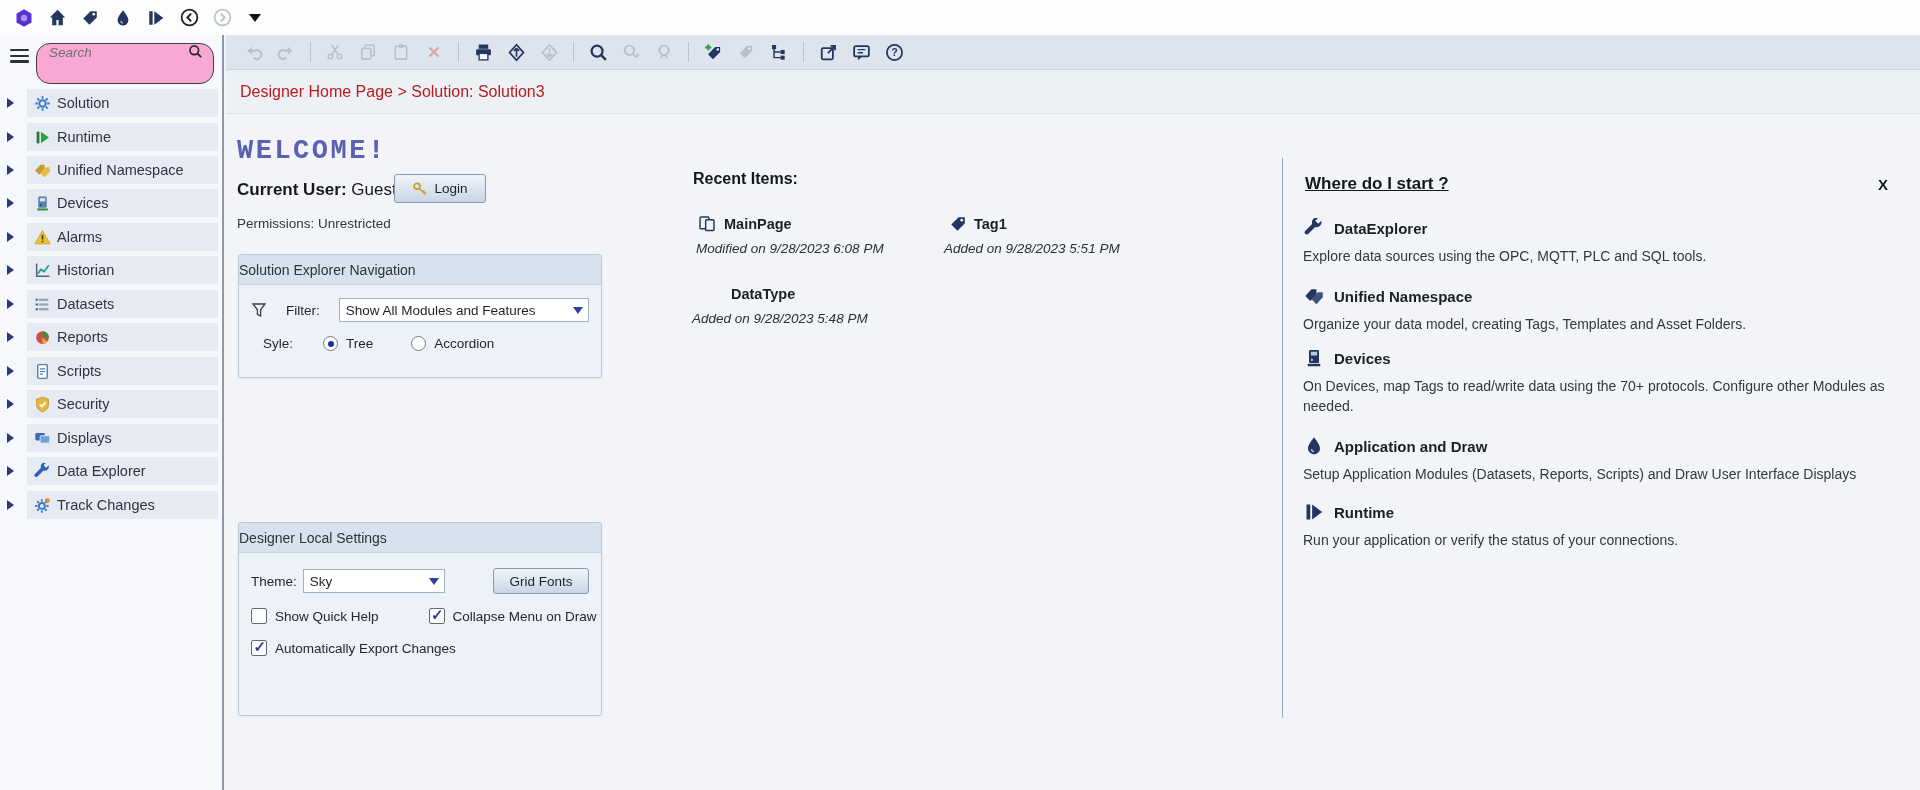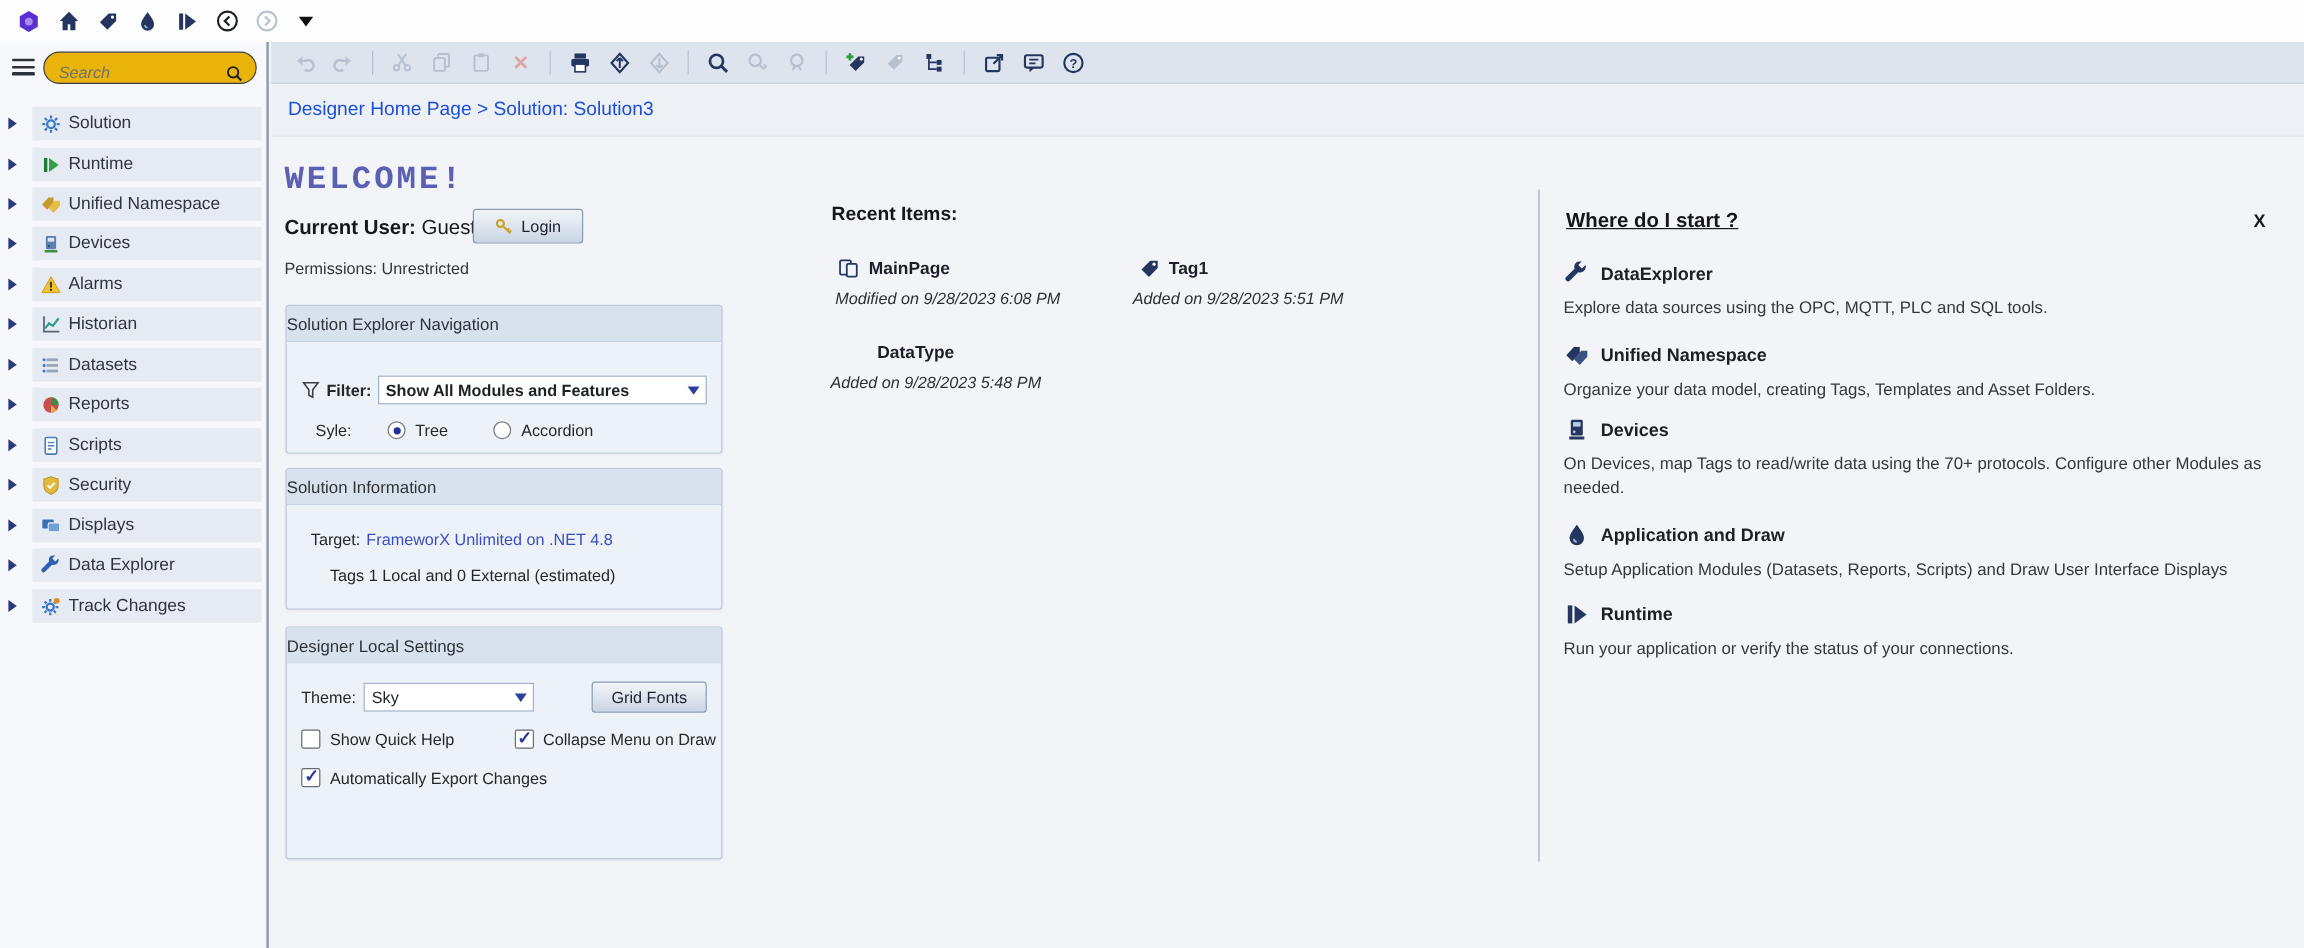--- a/index.html
+++ b/index.html
@@ -9,37 +9,37 @@
   
   .titlebar{position:absolute;left:0;top:0;width:1920px;height:35px;background:#fdfdfe;display:flex;align-items:center;padding-left:14px;gap:13px;}
   .tb-icon{width:20px;height:20px;display:flex;align-items:center;justify-content:center;cursor:pointer;}
   .caret-down{width:0;height:0;border-left:6px solid transparent;border-right:6px solid transparent;border-top:8px solid #111;}
 
   
   .sidebar{position:absolute;left:0;top:35px;width:224px;bottom:0;background:#f7f8fb;border-right:2px solid #8d99ab;}
   .search-row{position:absolute;left:0;top:6px;width:224px;height:32px;}
   .hamburger{position:absolute;left:10px;top:8px;width:19px;height:15px;cursor:pointer;}
   .hamburger span{display:block;height:2.4px;background:#2c3138;margin-bottom:3.2px;border-radius:1px;}
-  .search-pill{position:absolute;left:36px;top:2px;width:178px;height:27px;border:1.5px solid #3a3f46;border-radius:14px;background:#eab308;display:flex;align-items:flex-end;padding:0 10px;}
+  .search-pill{position:absolute;left:36px;top:2px;width:178px;height:41px;border:1.5px solid #3a3f46;border-radius:14px;background:#f9a8d4;display:flex;align-items:flex-start;padding:0 10px;}
   .search-pill input{border:none;outline:none;flex:1;font-size:13.5px;font-style:italic;color:#555;background:transparent;min-width:0;}
   .search-pill input::placeholder{color:#6b7078;font-style:italic;}
   .nav{position:absolute;left:0;top:54px;width:224px;}
   .nav-row{position:absolute;left:0;width:224px;height:28px;}
   .nav-arrow{position:absolute;left:7px;top:9px;width:0;height:0;border-top:5px solid transparent;border-bottom:5px solid transparent;border-left:7px solid #2b3a7e;cursor:pointer;}
   .nav-body{position:absolute;left:27px;top:0;width:191px;height:28px;background:#e6eaf2;display:flex;align-items:center;padding-left:7px;gap:6px;cursor:pointer;}
   .nav-body span.lbl{font-size:14.5px;color:#2f3440;}
   .nav-ic{width:17px;height:17px;flex:0 0 17px;}
 
   
   .toolbar{position:absolute;left:226px;top:35px;right:0;height:35px;background:#dde4ee;border-bottom:1px solid #cbd4e0;display:flex;align-items:center;padding-left:16px;gap:11px;}
   .tool{width:22px;height:22px;display:flex;align-items:center;justify-content:center;cursor:pointer;}
   .tsep{width:1px;height:20px;background:#b7c1cf;margin:0 2px;}
 
   
-  .breadcrumb{position:absolute;left:226px;top:70px;right:0;height:44px;background:#edf1f6;border-bottom:1px solid #dde2ea;line-height:44px;padding-left:14px;font-size:16px;color:#1d4ed8;}
+  .breadcrumb{position:absolute;left:226px;top:70px;right:0;height:44px;background:#edf1f6;border-bottom:1px solid #dde2ea;line-height:44px;padding-left:14px;font-size:16px;color:#b91c1c;}
 
   
   .content{position:absolute;left:226px;top:114px;right:0;bottom:0;background:#f2f4f8;}
   .welcome{position:absolute;left:11px;top:22px;font-size:27px;letter-spacing:2.5px;color:#5b60b2;font-weight:600;text-transform:uppercase;font-family:Liberation Mono, monospace;}
   .userline{position:absolute;left:11px;top:66px;font-size:17px;color:#16181c;}
   .userline b{font-weight:700;}
   .login-btn{position:absolute;left:168px;top:60px;width:92px;height:29px;border:1px solid #8a9ab1;border-radius:3px;background:linear-gradient(#f2f5f9,#c9d5e4);display:flex;align-items:center;justify-content:center;gap:6px;font-size:13.5px;color:#1c222c;cursor:pointer;}
   .permissions{position:absolute;left:11px;top:102px;font-size:13.5px;color:#33373d;}
 
   .panel{position:absolute;left:12px;width:364px;background:#edf2f9;border:1px solid #bcc9db;border-radius:3px;box-shadow:0 1px 2px rgba(40,60,90,.08);}
@@ -431,49 +431,39 @@
           <circle cx="5" cy="5.3" r="2.9" fill="none" stroke="#c9a227" stroke-width="1.8"></circle>
           <path d="M7.3 7.5 13.3 13.5M10.8 11l1.6-1.6M12.4 12.6 14 11" stroke="#c9a227" stroke-width="1.7" fill="none"></path>
         </svg>
       <span>Login</span>
     </div>
 
     <div class="permissions">Permissions: Unrestricted</div>
 
     <div class="panel" style="top:140px;height:124px;">
       <div class="panel-hd">Solution Explorer Navigation</div>
-      <div class="p-row" style="margin-top:28px;gap:5px;font-weight:bold;">
+      <div class="p-row" style="margin-top:13px;gap:19px;">
         <svg viewBox="0 0 16 16" width="16" height="16">
             <path d="M2 2h12L9.6 7.8V14l-3.2-1.7V7.8z" fill="none" stroke="#3a3f46" stroke-width="1.3"></path>
           </svg>
         <span class="p-lbl">Filter:</span>
         <div class="select" style="flex:1;">
           <span>Show All Modules and Features</span>
           <span class="chev"></span>
         </div>
       </div>
       <div class="p-row" style="margin-top:14px;gap:8px;padding-left:12px;">
         <span class="p-lbl">Syle:</span>
         <span class="radio checked" style="margin-left:22px;"></span>
         <span class="p-lbl">Tree</span>
         <span class="radio" style="margin-left:30px;"></span>
         <span class="p-lbl">Accordion</span>
       </div>
     </div>
 
-    <div class="panel" style="top:276px;height:118px;">
-      <div class="panel-hd">Solution Information</div>
-      <div class="p-row" style="margin-top:21px;padding-left:8px;gap:5px;">
-        <span class="p-lbl">Target:</span>
-        <span class="p-lbl link">FrameworX Unlimited on .NET 4.8</span>
-      </div>
-      <div class="p-row" style="margin-top:15px;padding-left:24px;">
-        <span class="p-lbl">Tags 1 Local and 0 External (estimated)</span>
-      </div>
-    </div>
 
     <div class="panel" style="top:408px;height:194px;">
       <div class="panel-hd">Designer Local Settings</div>
       <div class="p-row" style="margin-top:15px;gap:6px;">
         <span class="p-lbl">Theme:</span>
         <div class="select" style="width:142px;">
           <span>Sky</span>
           <span class="chev"></span>
         </div>
         <div class="btn" style="margin-left:auto;width:96px;height:26px;">

